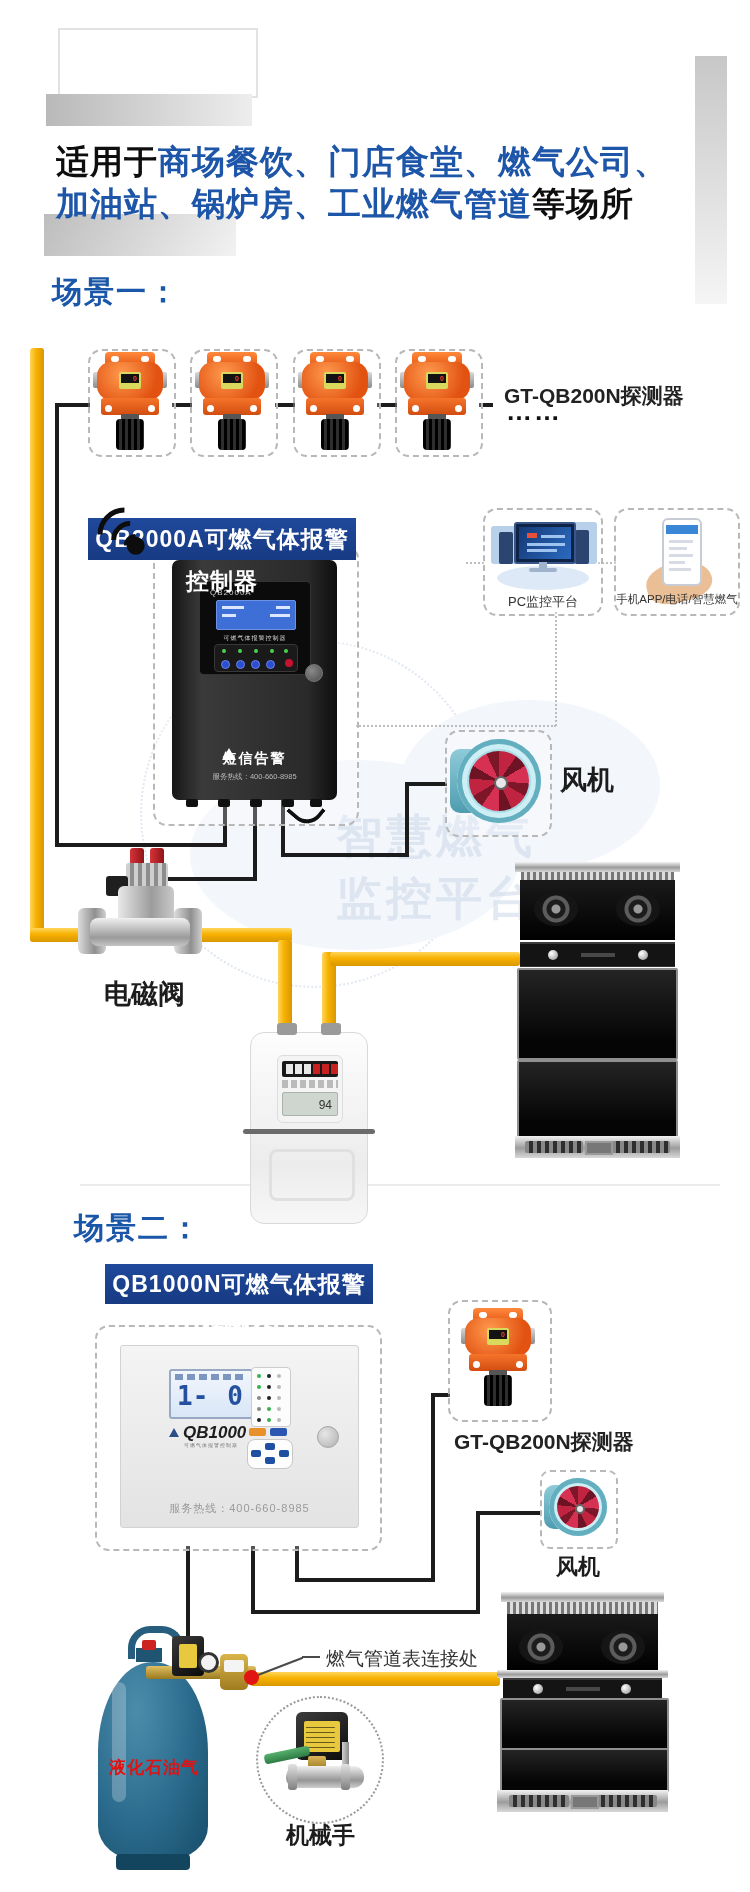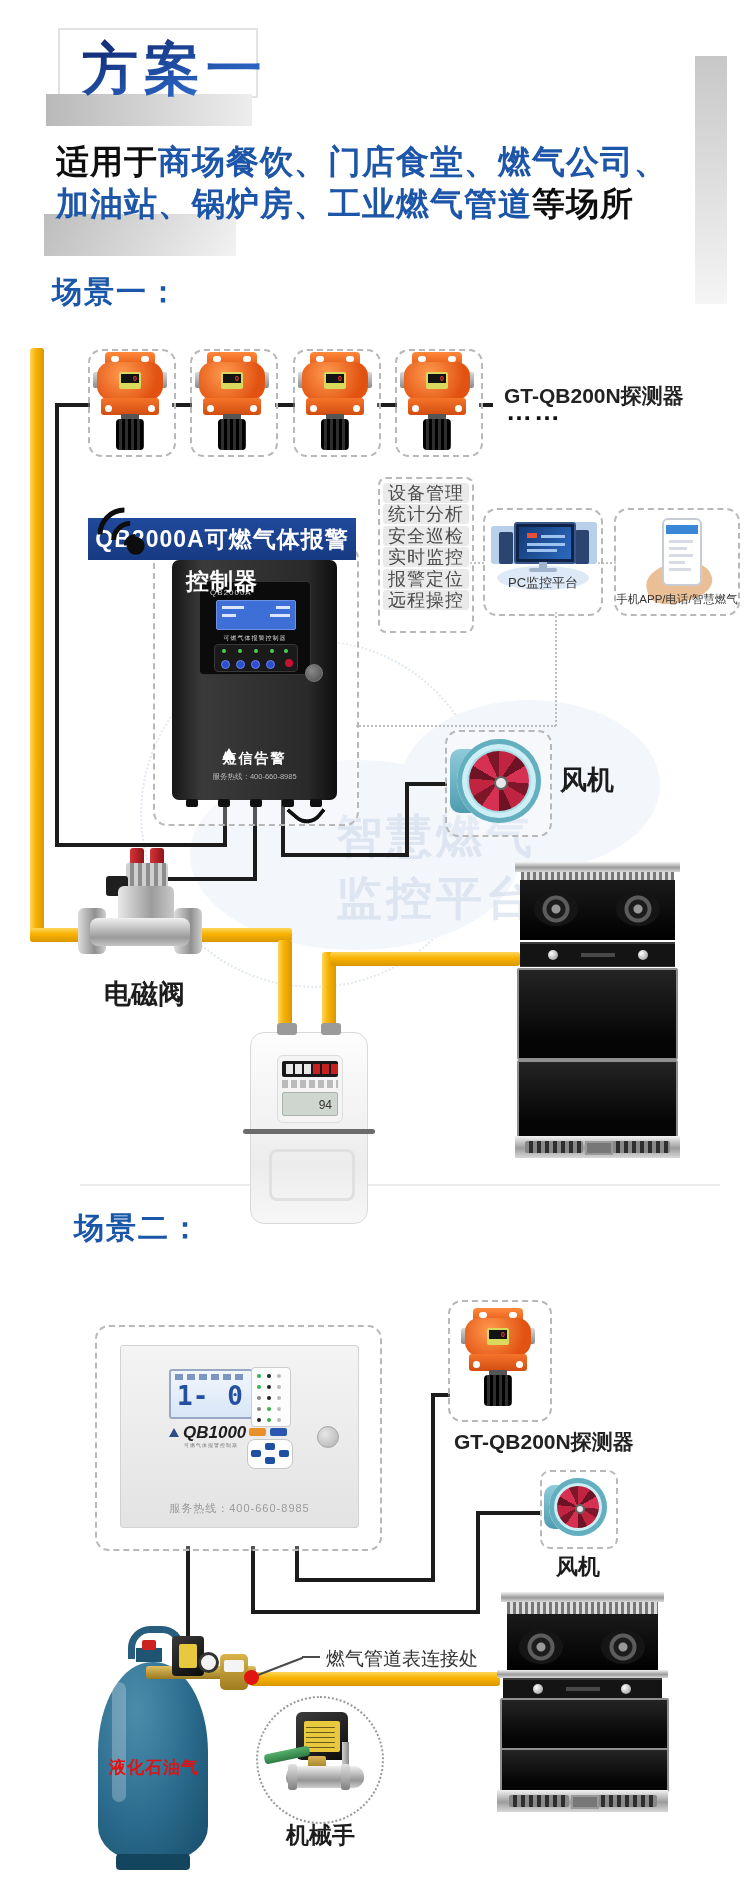--- a/index.html
+++ b/index.html
@@ -221,21 +221,20 @@
   .leader{position:absolute;height:2px;background:#4a4a4a;transform-origin:left center;z-index:6}
 </style>
 </head>
 <body>
 
 <div id="stage">
 
   <div class="abs hd-bar"></div>
   <div class="abs hd-box"></div>
   <div class="abs hd-shadow"></div>
-  <div class="abs hd-title">方案一</div>
   <div class="subtitle abs" style="top:182px">
     <span class="sub-blue">加油站、锅炉房、工业燃气管道</span><span class="sub-black">等场所</span>
   </div>
   <div class="subtitle abs" style="top:140px">
     <span class="sub-black">适用于</span><span class="sub-blue">商场餐饮、门店食堂、燃气公司、</span>
   </div>
   <div class="abs hd-grayblock"></div>
 
   <div class="abs wm-circle"></div>
   <div class="abs wm-cloud" style="left:190px;top:760px;width:330px;height:190px"></div>
@@ -396,46 +395,38 @@
     <div class="brand">短信告警</div>
     <div class="hot">服务热线：400-660-8985</div>
     <span class="nub" style="left:14px"></span>
       <span class="nub" style="left:46px"></span>
       <span class="nub" style="left:78px"></span>
     <span class="nub" style="left:110px"></span>
       <span class="nub" style="left:138px"></span>
     <div class="cord"></div>
   </div>
 
-  <div class="dashedbox" style="left:378px;top:477px;width:92px;height:150px;border-radius:8px;padding-top:2px" id="featureBox">
-      <div class="chip">设备管理</div>
-      <div class="chip">统计分析</div>
-      <div class="chip">安全巡检</div>
-      <div class="chip">实时监控</div>
-      <div class="chip">报警定位</div>
-      <div class="chip">远程操控</div>
-    </div>
 
   <div class="dashedbox" style="left:483px;top:508px;width:116px;height:104px">
     <div class="pc-base"></div>
     <div class="pc-backl"></div>
       <div class="pc-backr"></div>
       <div class="pc-twl"></div>
       <div class="pc-twr"></div>
     <div class="pc-mon">
         <div class="pc-scr">
           <i></i>
       <b style="left:22px;top:8px;width:24px"></b>
           <b style="left:8px;top:16px;width:38px"></b>
           <b style="left:8px;top:22px;width:30px"></b>
         </div>
       </div>
     <div class="pc-stand"></div>
       <div class="pc-foot"></div>
-    <div class="lbl" style="left:0;top:64px;width:116px;text-align:center;font-size:13px;color:#333;position:absolute">PC监控平台</div>
+    <div class="lbl" style="left:0;top:83px;width:116px;text-align:center;font-size:13px;color:#333;position:absolute">PC监控平台</div>
   </div>
 
   <div class="dashedbox" style="left:614px;top:508px;width:122px;height:104px">
     <div class="ph-hand"></div>
     <div class="ph-phone">
       <div class="ph-head"></div>
       <i class="ph-line" style="top:20px;width:24px"></i>
         <i class="ph-line" style="top:27px;width:18px"></i>
       <i class="ph-line" style="top:34px;width:24px"></i>
         <i class="ph-line" style="top:41px;width:16px"></i>
@@ -501,20 +492,21 @@
     <div class="drawer" style="left:2px;top:198px;width:157px;height:74px"></div>
     <div class="steelbar" style="top:274px;height:22px"></div>
     <div class="vent" style="left:10px;top:279px;width:58px;height:12px"></div>
     <div class="vent" style="left:97px;top:279px;width:58px;height:12px"></div>
     <div class="vhandle" style="left:70px;top:279px;width:24px;height:10px"></div>
   </div>
 
   <div class="abs" style="left:80px;top:1184px;width:640px;height:2px;background:#ececec"></div>
 
   <div class="lbl scene-title" style="left:74px;top:1208px">场景二：</div>
+  <div class="badge" style="left:105px;top:1264px;width:268px">QB1000N可燃气体报警控制器</div>
 
   <div class="wire" style="left:186px;top:1546px;width:4px;height:96px"></div>
   <div class="wire" style="left:251px;top:1546px;width:4px;height:68px"></div>
   <div class="wire" style="left:251px;top:1610px;width:229px;height:4px"></div>
   <div class="wire" style="left:476px;top:1511px;width:4px;height:103px"></div>
   <div class="wire" style="left:476px;top:1511px;width:66px;height:4px"></div>
   <div class="wire" style="left:295px;top:1546px;width:4px;height:36px"></div>
   <div class="wire" style="left:295px;top:1578px;width:140px;height:4px"></div>
   <div class="wire" style="left:431px;top:1393px;width:4px;height:189px"></div>
   <div class="wire" style="left:431px;top:1393px;width:19px;height:4px"></div>

